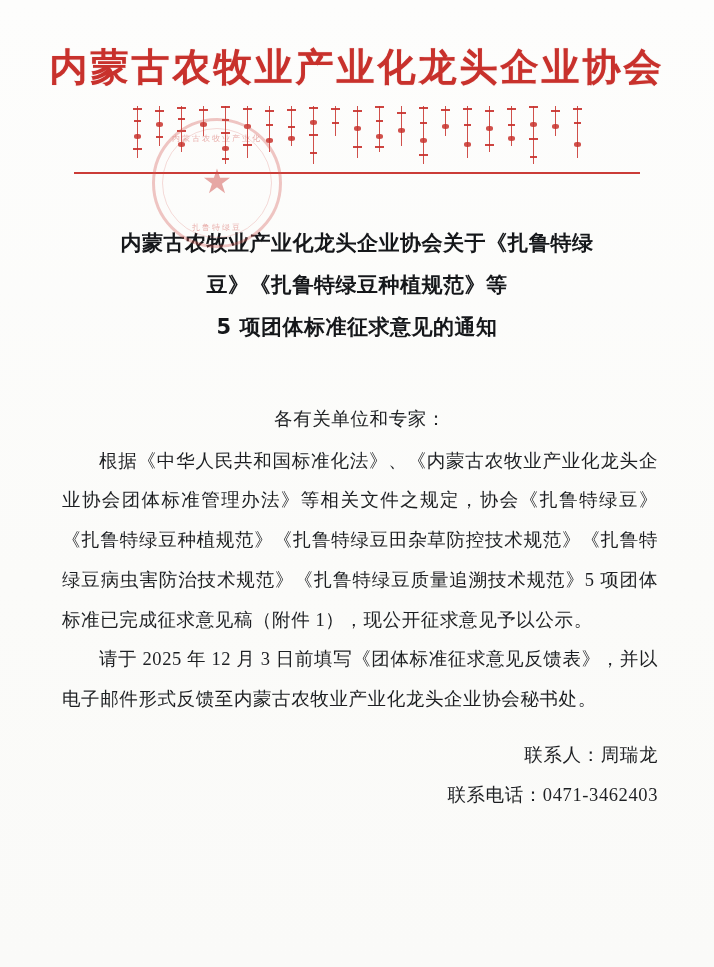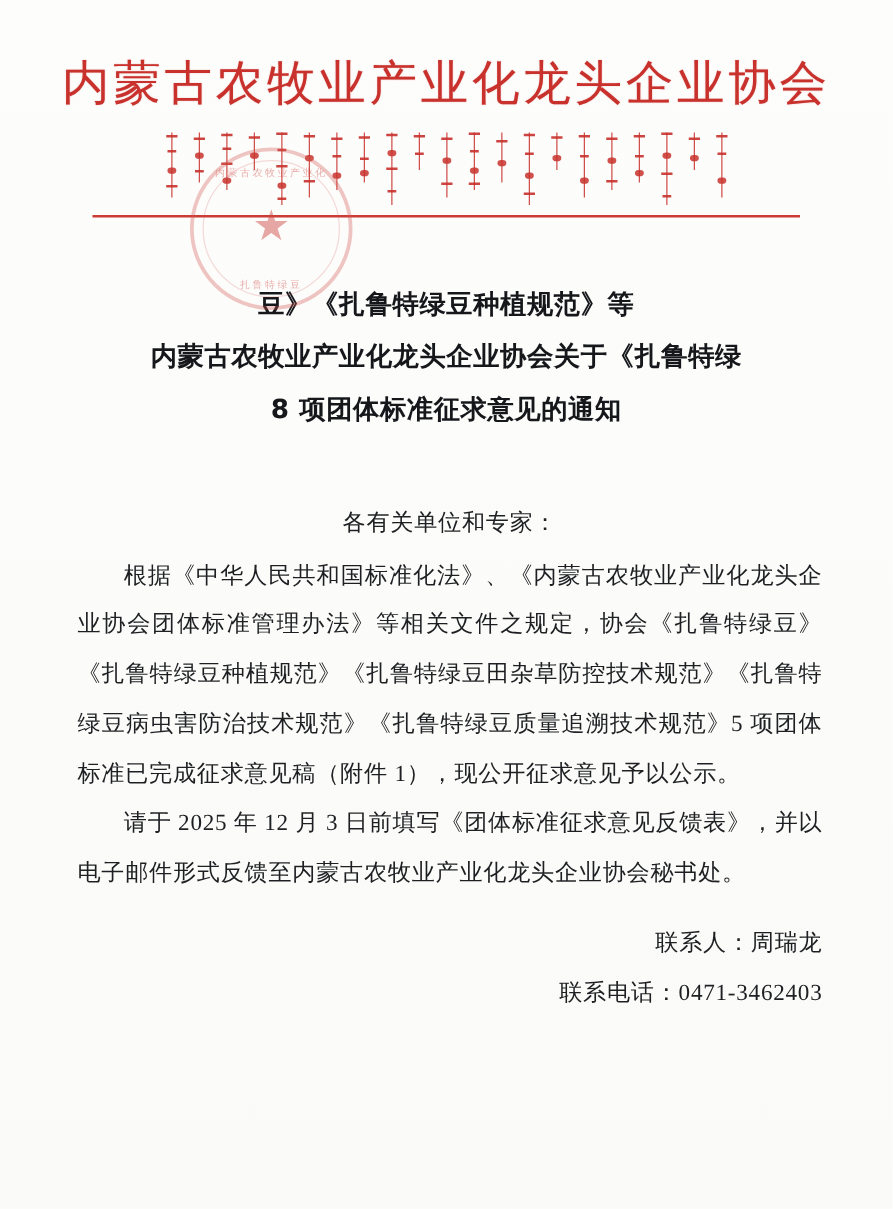--- a/index.html
+++ b/index.html
@@ -26,21 +26,21 @@
 
   
   .letterhead {
     position: relative;
     padding-top: 46px;
     text-align: center;
   }
 
   .org-title {
     font-family: "DejaVu Serif", "Liberation Serif", serif;
-    font-weight: normal;
+    font-weight: bold;
     font-size: 38px;
     letter-spacing: 3px;
     color: #c8312c;
     line-height: 1.1;
     white-space: nowrap;
     text-shadow: 0 0 1px rgba(200,49,44,0.45);
   }
 
   .mongolian-row {
     margin-top: 16px;
@@ -298,23 +298,23 @@
   </div>
 
   <div class="seal">
     <div class="seal-ring"></div>
     <div class="seal-text-top">内蒙古农牧业产业化</div>
     <div class="star">★</div>
     <div class="seal-text-bottom">扎鲁特绿豆</div>
   </div>
 
   <div class="doc-title">
+    <span class="line">内蒙古农牧业产业化龙头企业协会关于《扎鲁特绿</span>
     <span class="line">豆》《扎鲁特绿豆种植规范》等</span>
-    <span class="line">内蒙古农牧业产业化龙头企业协会关于《扎鲁特绿</span>
-    <span class="line">8 项团体标准征求意见的通知</span>
+    <span class="line">5 项团体标准征求意见的通知</span>
   </div>
 
   <div class="body-block">
     <p class="salutation">各有关单位和专家：</p>
     <p class="para">根据《中华人民共和国标准化法》、《内蒙古农牧业产业化龙头企业协会团体标准管理办法》等相关文件之规定，协会《扎鲁特绿豆》《扎鲁特绿豆种植规范》《扎鲁特绿豆田杂草防控技术规范》《扎鲁特绿豆病虫害防治技术规范》《扎鲁特绿豆质量追溯技术规范》5 项团体标准已完成征求意见稿（附件 1），现公开征求意见予以公示。</p>
     <p class="para">请于 2025 年 12 月 3 日前填写《团体标准征求意见反馈表》，并以电子邮件形式反馈至内蒙古农牧业产业化龙头企业协会秘书处。</p>
     <div class="contact">
       <div>联系人：周瑞龙</div>
       <div>联系电话：0471-3462403</div>
     </div>

